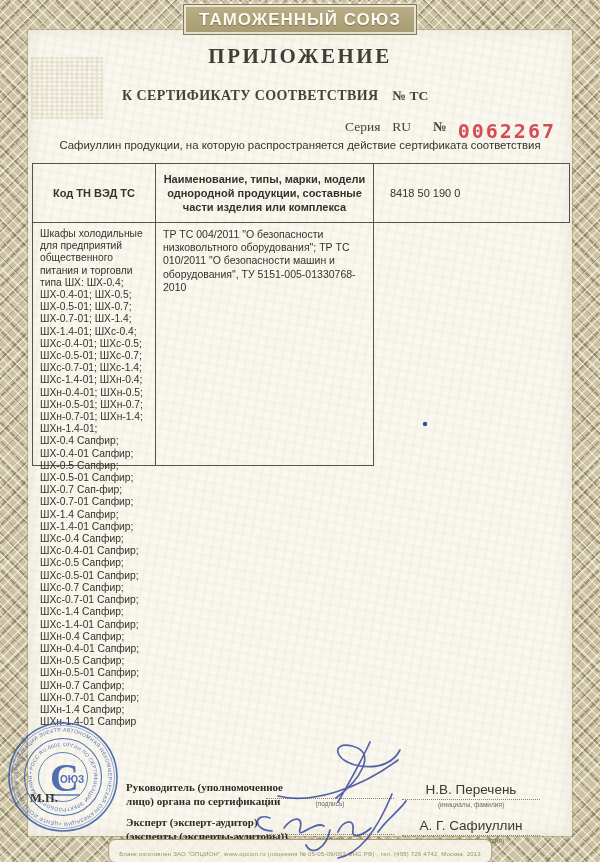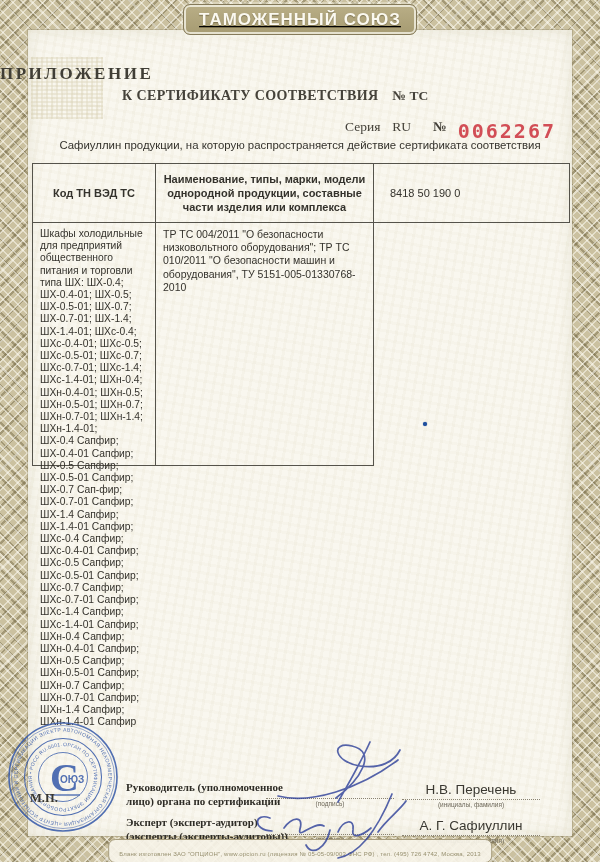--- a/index.html
+++ b/index.html
@@ -22,33 +22,33 @@
     box-shadow:0 0 0 1px rgba(148,138,104,.4), inset 0 0 16px rgba(188,178,148,.28);
   }
   .watermark{
     position:absolute;left:31px;top:57px;width:72px;height:62px;opacity:.55;
     background-image:
       repeating-linear-gradient(0deg, rgba(205,195,158,.5) 0 2px, transparent 2px 4px),
       repeating-linear-gradient(90deg, rgba(205,195,158,.5) 0 2px, transparent 2px 5px);
   }
   .badge{
     position:absolute;left:50%;top:4px;transform:translateX(-50%);
-    width:232px;height:29px;border-radius:7px;
+    width:232px;height:29px;border-radius:0;
     background:linear-gradient(180deg,#b9ae86,#a69b72);
     border:1.5px solid #857a59;
     box-shadow:inset 0 0 0 2px rgba(250,248,238,.75), 0 0 0 2px rgba(250,248,238,.35);
-    display:flex;align-items:center;justify-content:center;text-decoration:underline;
+    display:flex;align-items:center;justify-content:center;
   }
   .badge span{
     color:#fbf9f0;font-weight:bold;font-size:17px;letter-spacing:1px;
     text-shadow:0 1px 1px rgba(90,80,50,.6);white-space:nowrap;
   }
   .title{
-    position:absolute;left:0;right:0;top:64px;text-align:left;
-    font-family:"Liberation Serif",serif;font-size:17px;font-weight:bold;
+    position:absolute;left:0;right:0;top:44px;text-align:center;
+    font-family:"Liberation Serif",serif;font-size:21px;font-weight:bold;
     letter-spacing:2.5px;color:#403e36;
   }
   .subtitle-row{
     position:absolute;left:122px;top:88px;display:flex;align-items:center;
     font-family:"Liberation Serif",serif;color:#45423a;
   }
   .subtitle-row .subt{font-size:14px;font-weight:bold;letter-spacing:.4px;}
   .subtitle-row .no-ts{font-size:13.5px;font-weight:bold;margin-left:14px;}
   .cert-no{
     font-family:"Liberation Sans",sans-serif;font-size:13px;color:#2c2b28;

